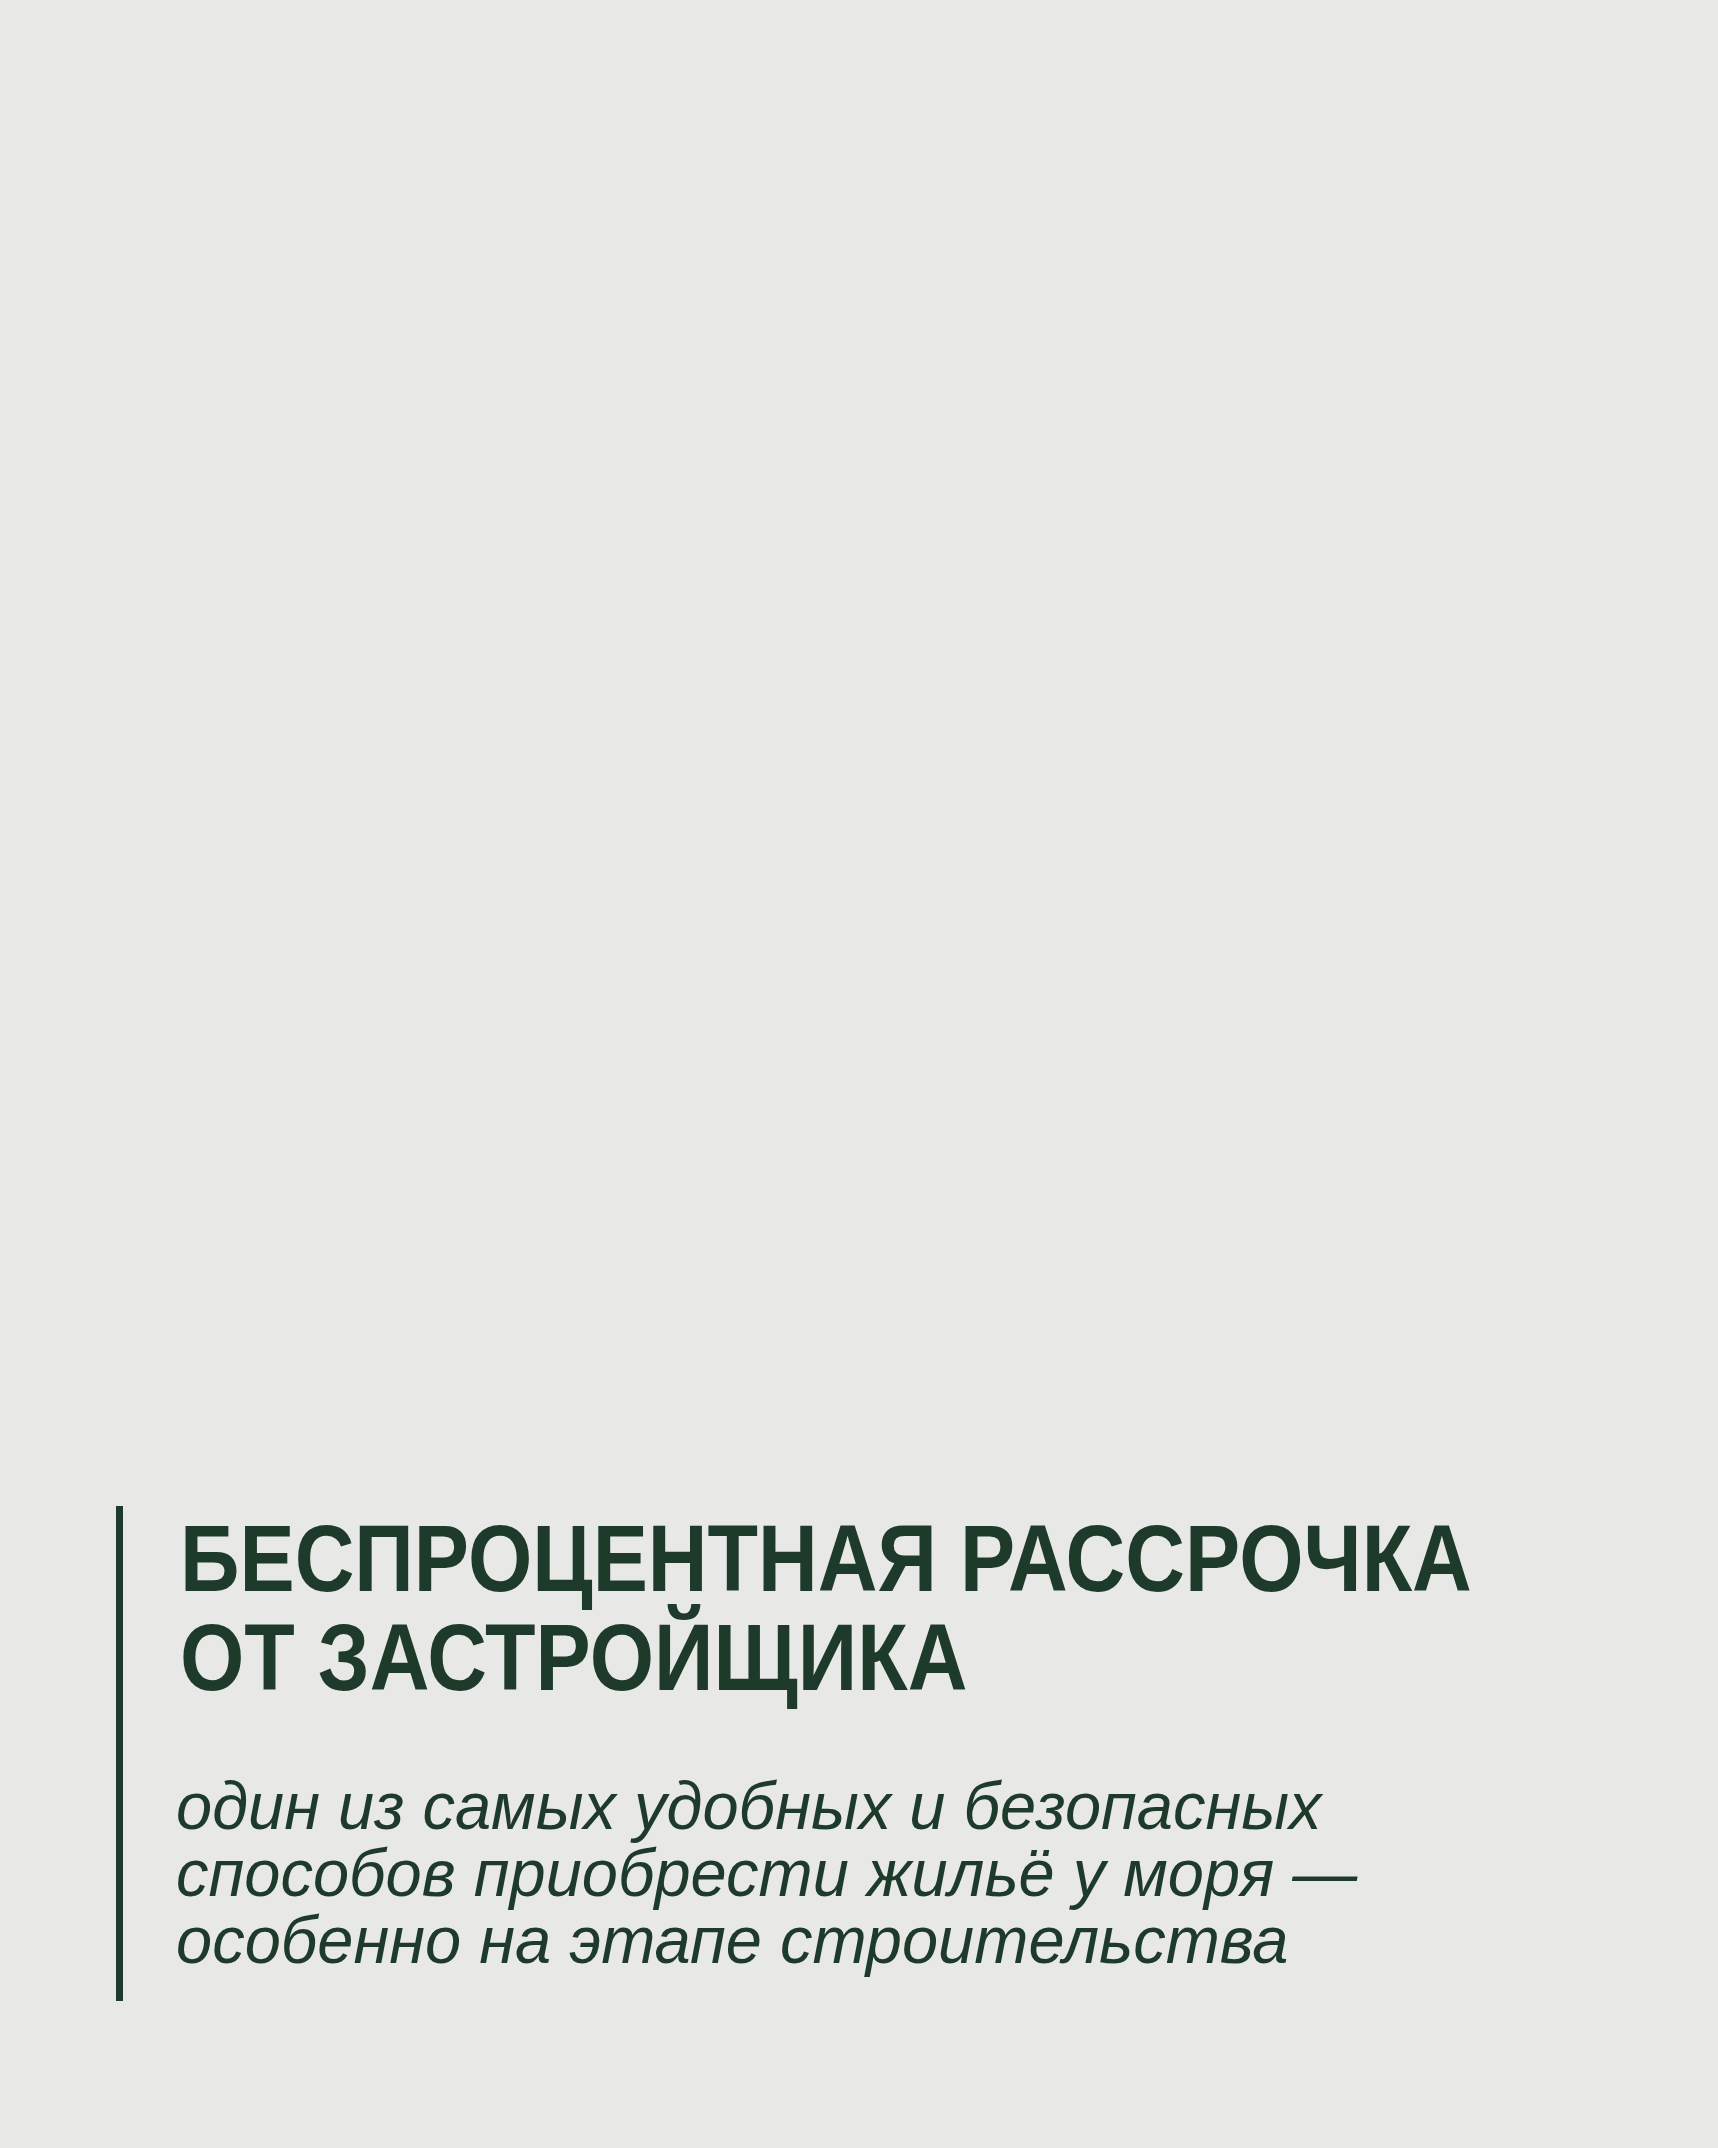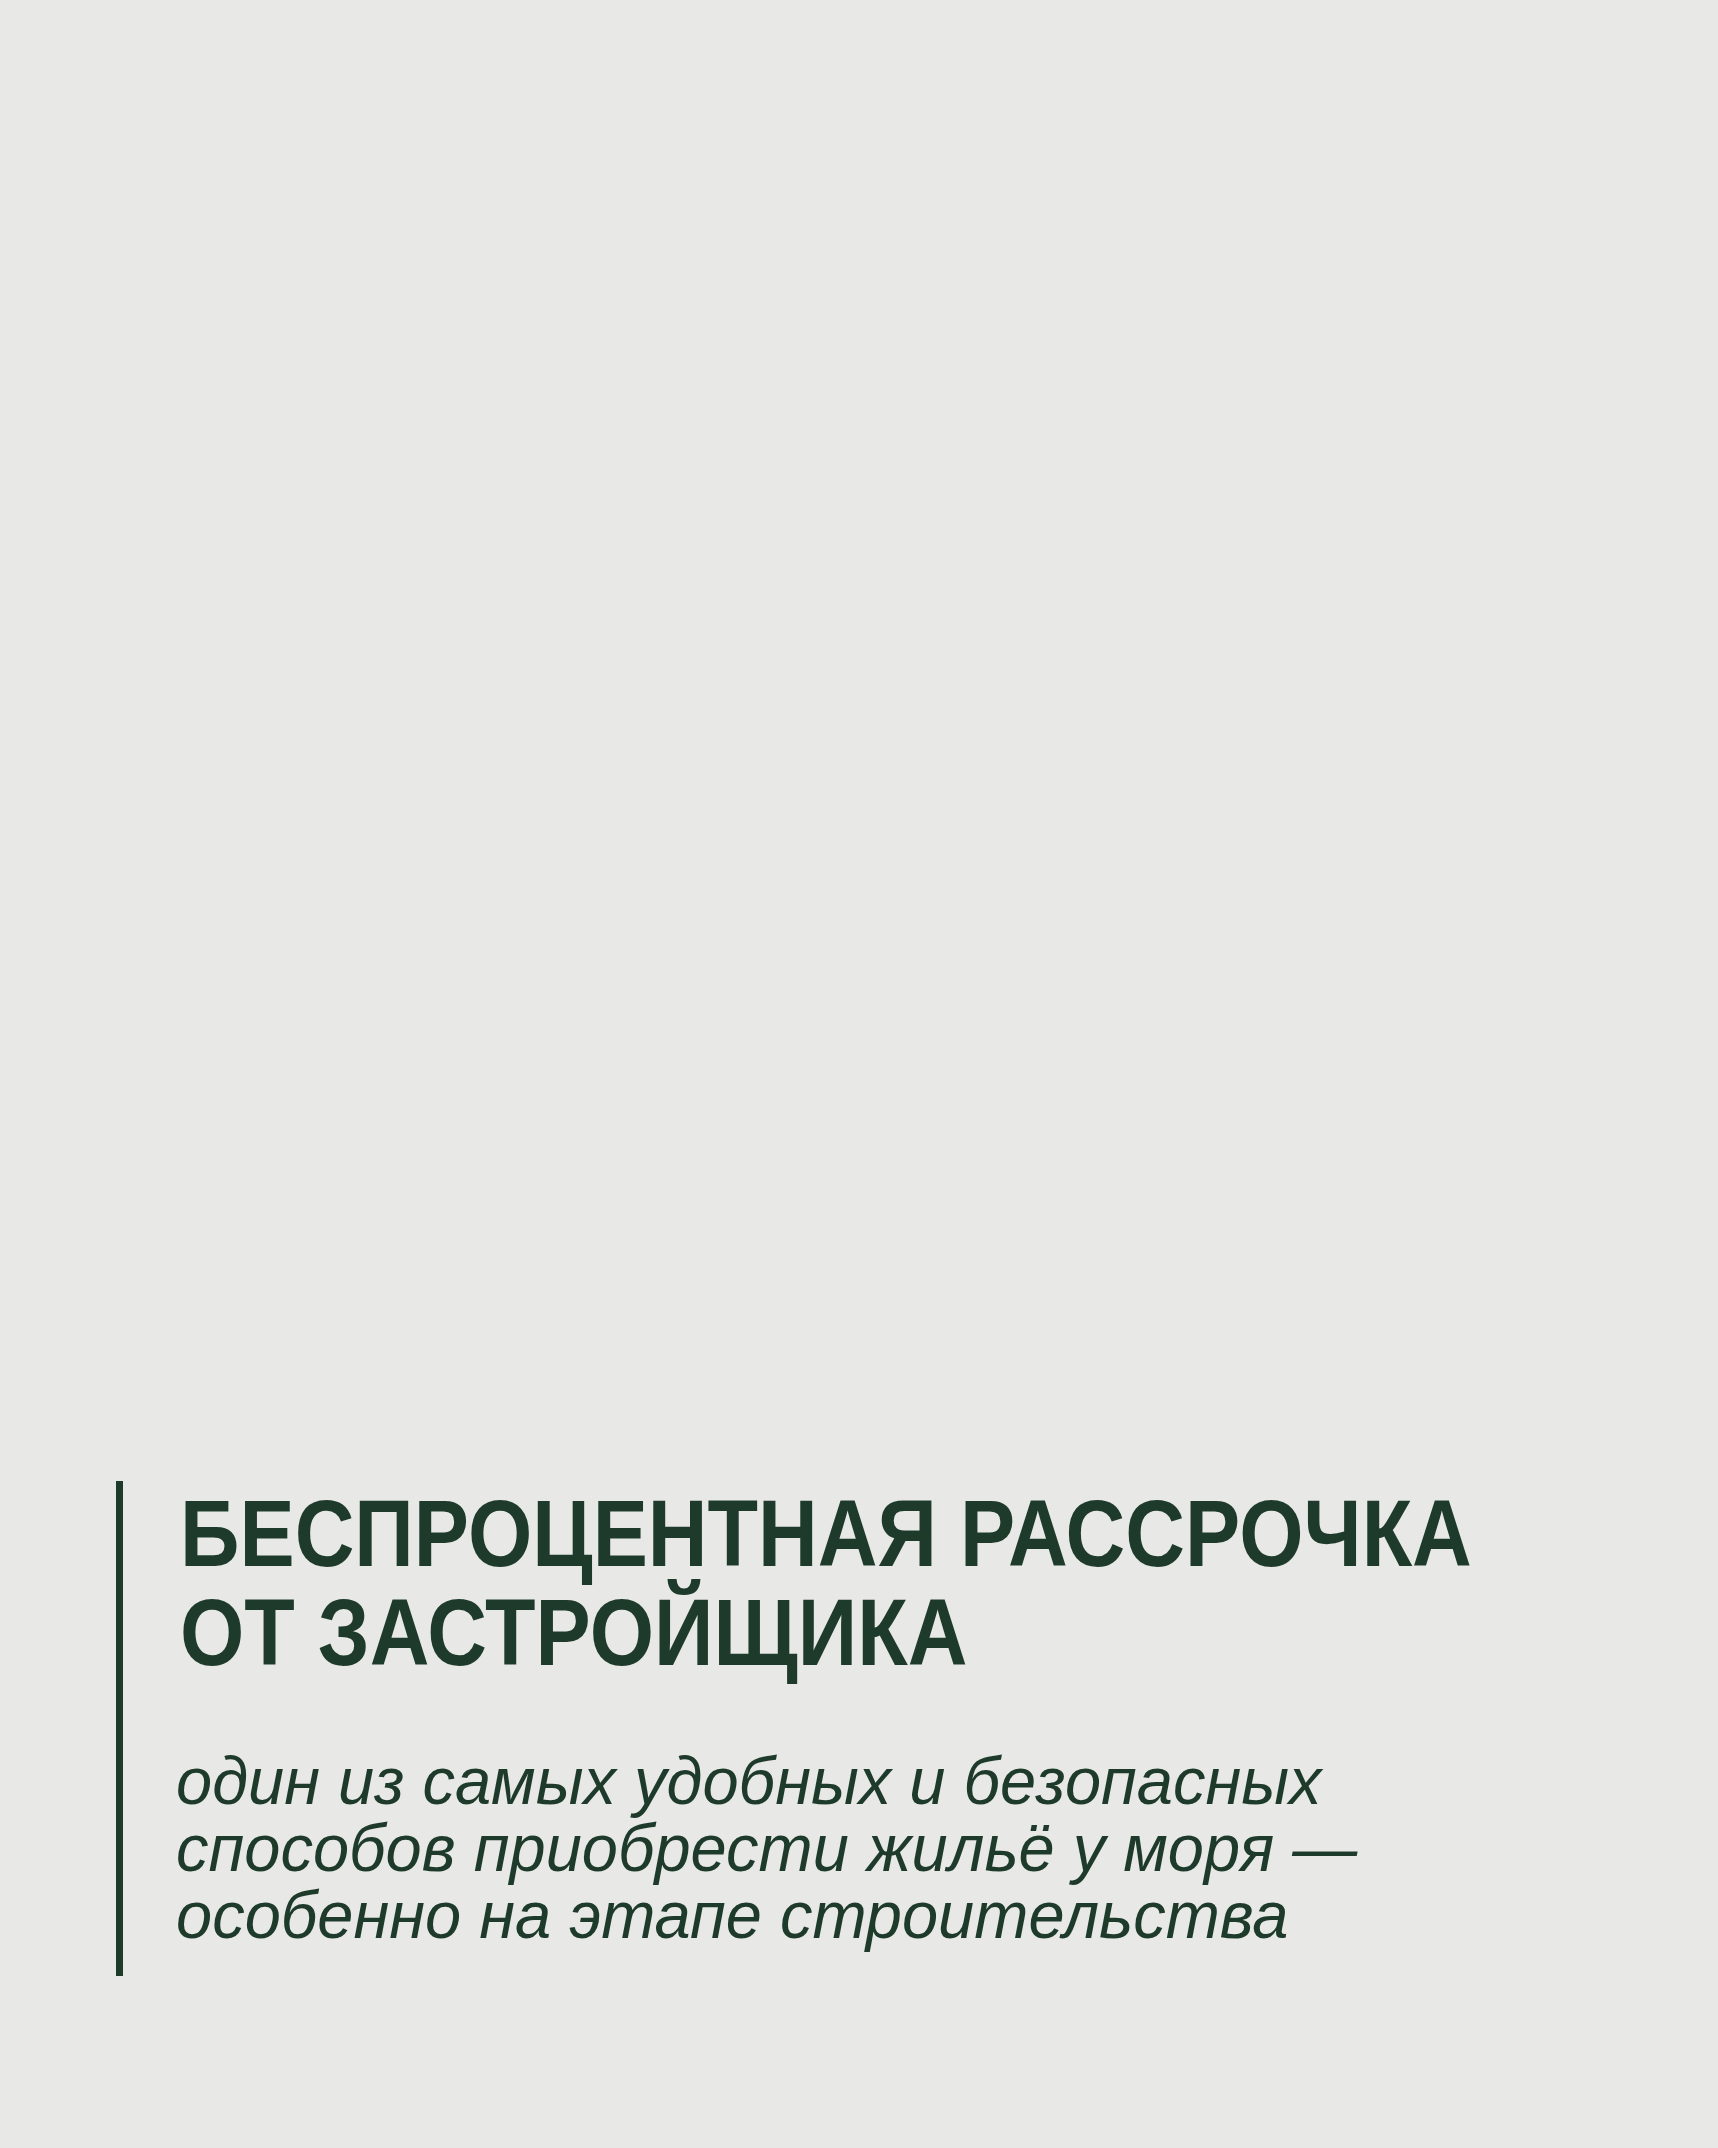--- a/index.html
+++ b/index.html
@@ -10,20 +10,21 @@
     width: 1718px;
     height: 2148px;
     position: relative;
     overflow: hidden;
     background: var(--bg, #e8e9e7);
     font-family: "Liberation Sans", sans-serif;
   }
   .poster {
     position: absolute;
     inset: 0;
+    margin-top: 25px;
   }
   .accent-bar {
     position: absolute;
     left: 116px;
     top: 1481px;
     width: 6.7px;
     height: 495px;
     background: var(--accent, #1e3a2b);
   }
   .title {

